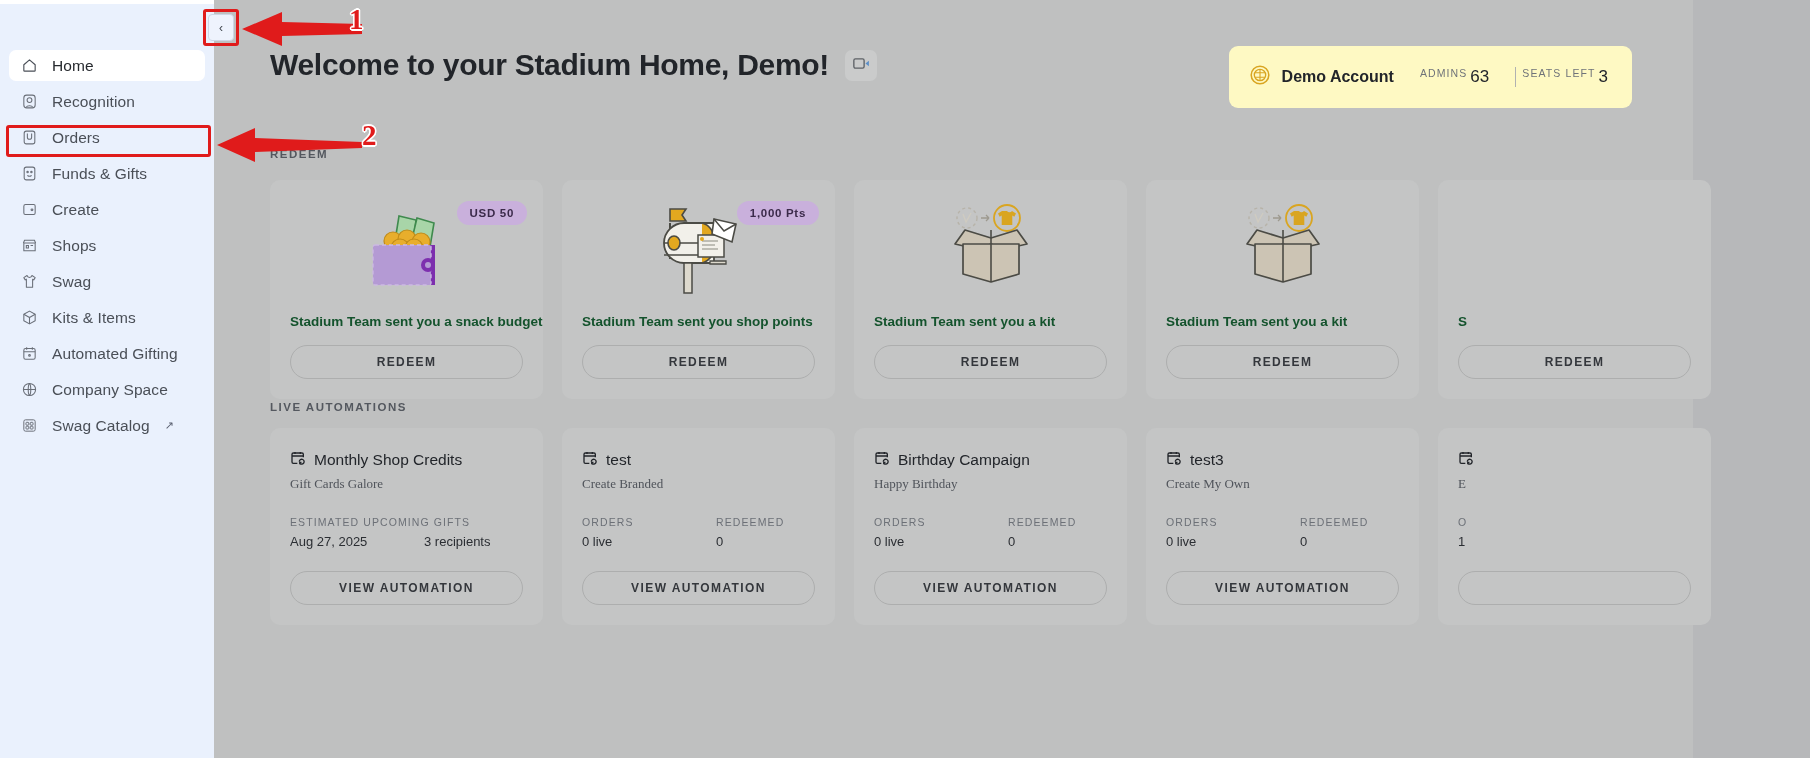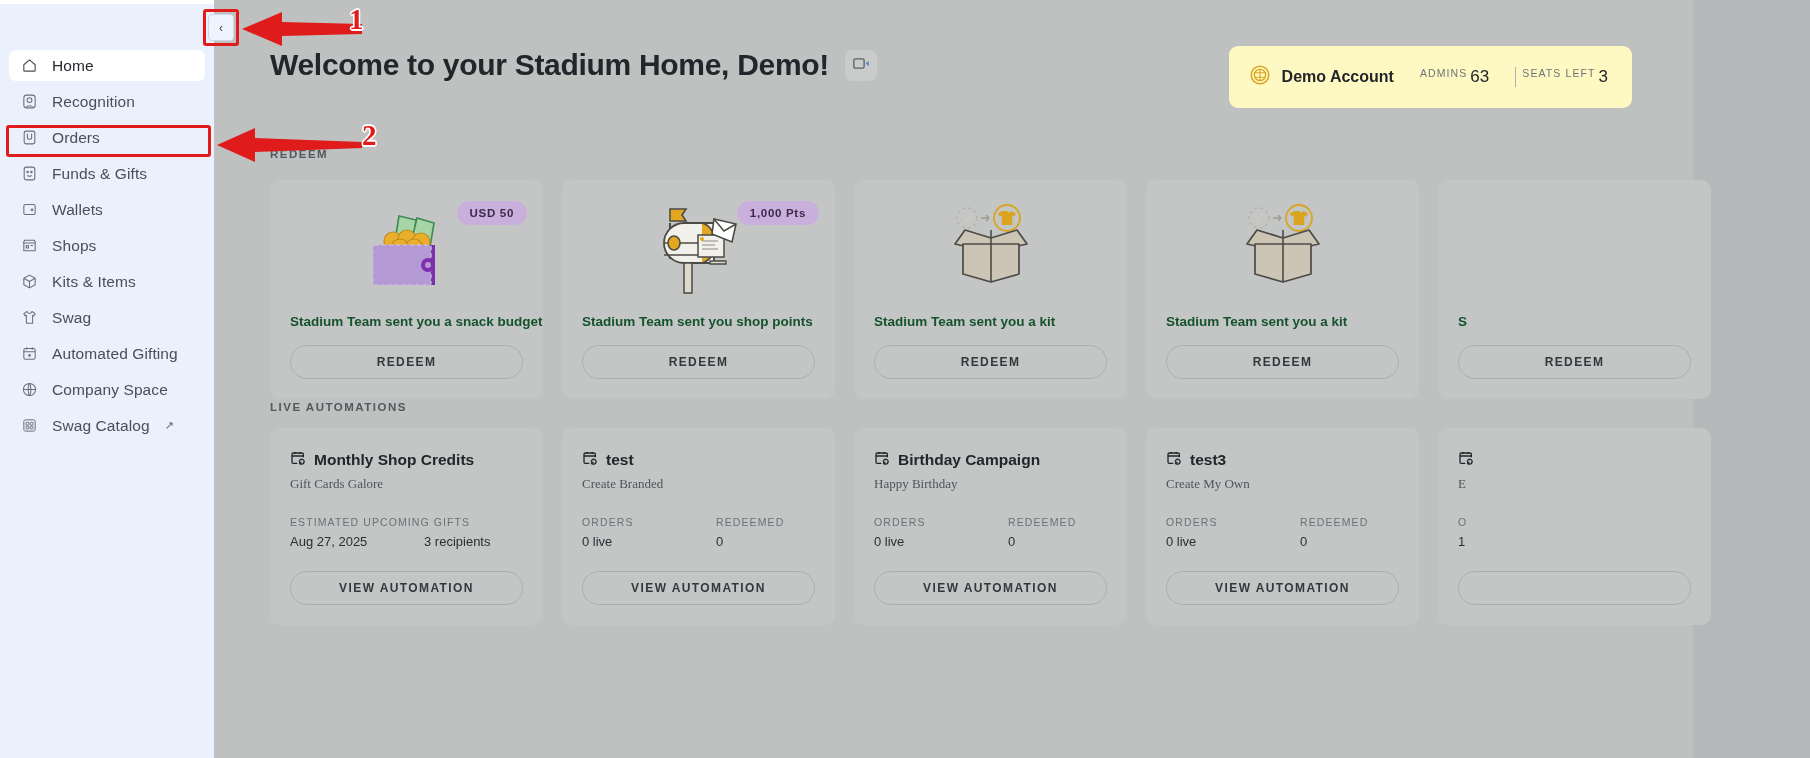--- a/index.html
+++ b/index.html
@@ -146,21 +146,21 @@
     white-space: nowrap;
   }
 
   
   .acard {
     width: 273px; flex: 0 0 273px;
     background: #c4c5c5; border-radius: 10px;
     padding: 22px 20px 20px 20px;
   }
   .acard-head { display: flex; align-items: center; gap: 8px; }
-  .acard-title { font-size: 15.5px; font-weight: 700; color: #22252a; white-space: nowrap; }
+  .acard-title { font-size: 15.5px; font-weight: 400; color: #22252a; white-space: nowrap; }
   .acard-sub { font-size: 13px; color: #50545b; margin-top: 6px; white-space: nowrap; font-family: Liberation Serif, serif; }
   .metrics { display: flex; margin-top: 24px; }
   .metric { display: flex; flex-direction: column; gap: 6px; }
   .metric.m1 { width: 134px; }
   .mlabel { font-size: 10.5px; letter-spacing: 1.1px; color: #6c7077; font-weight: 500; white-space: nowrap; }
   .mvalue { font-size: 13px; color: #2b2e33; white-space: nowrap; }
   .acard .pill-btn { margin-top: 22px; }
 
   
   .hl-box {
@@ -233,52 +233,52 @@
       <span>Funds &amp; Gifts</span>
     </div>
 
     <div class="nav-item">
       <span class="nav-ico">
         <svg viewBox="0 0 24 24" fill="none" stroke="#6a6f78" stroke-width="1.5">
           <path d="M4 7.5a2.5 2.5 0 0 1 2.5-2.5H18a2 2 0 0 1 2 2v10a2 2 0 0 1-2 2H6a2 2 0 0 1-2-2z"></path>
           <circle cx="15.5" cy="12.5" r="1.3"></circle>
         </svg>
       </span>
-      <span>Wallets</span>
+      <span>Create</span>
     </div>
 
     <div class="nav-item">
       <span class="nav-ico">
         <svg viewBox="0 0 24 24" fill="none" stroke="#6a6f78" stroke-width="1.5">
           <path d="M4 8.5h16v11H4z"></path>
           <path d="M3.4 8.5 5 4.5h14l1.6 4"></path>
           <path d="M7.5 12h3v3.5h-3z"></path>
           <path d="M13.5 12H17"></path>
         </svg>
       </span>
       <span>Shops</span>
     </div>
 
     <div class="nav-item">
       <span class="nav-ico">
         <svg viewBox="0 0 24 24" fill="none" stroke="#6a6f78" stroke-width="1.5" stroke-linejoin="round">
+          <path d="M8.5 3.5 4 6.5l2 3.2 1.6-1V20h8.8V8.7l1.6 1L20 6.5l-4.5-3a3.6 3.6 0 0 1-7 0z"></path>
+        </svg>
+      </span>
+      <span>Swag</span>
+    </div>
+
+    <div class="nav-item">
+      <span class="nav-ico">
+        <svg viewBox="0 0 24 24" fill="none" stroke="#6a6f78" stroke-width="1.5" stroke-linejoin="round">
           <path d="M12 3 20 7.5v9L12 21l-8-4.5v-9z"></path>
           <path d="M12 12v9M12 12 4 7.5M12 12l8-4.5"></path>
         </svg>
       </span>
       <span>Kits &amp; Items</span>
-    </div>
-
-    <div class="nav-item">
-      <span class="nav-ico">
-        <svg viewBox="0 0 24 24" fill="none" stroke="#6a6f78" stroke-width="1.5" stroke-linejoin="round">
-          <path d="M8.5 3.5 4 6.5l2 3.2 1.6-1V20h8.8V8.7l1.6 1L20 6.5l-4.5-3a3.6 3.6 0 0 1-7 0z"></path>
-        </svg>
-      </span>
-      <span>Swag</span>
     </div>
 
     <div class="nav-item">
       <span class="nav-ico">
         <svg viewBox="0 0 24 24" fill="none" stroke="#6a6f78" stroke-width="1.5">
           <rect x="4" y="5" width="16" height="15" rx="2.4"></rect>
           <path d="M4 9.5h16M8 3.2v3.4M16 3.2v3.4"></path>
           <circle cx="12" cy="14.8" r="1.2"></circle>
         </svg>
       </span>

